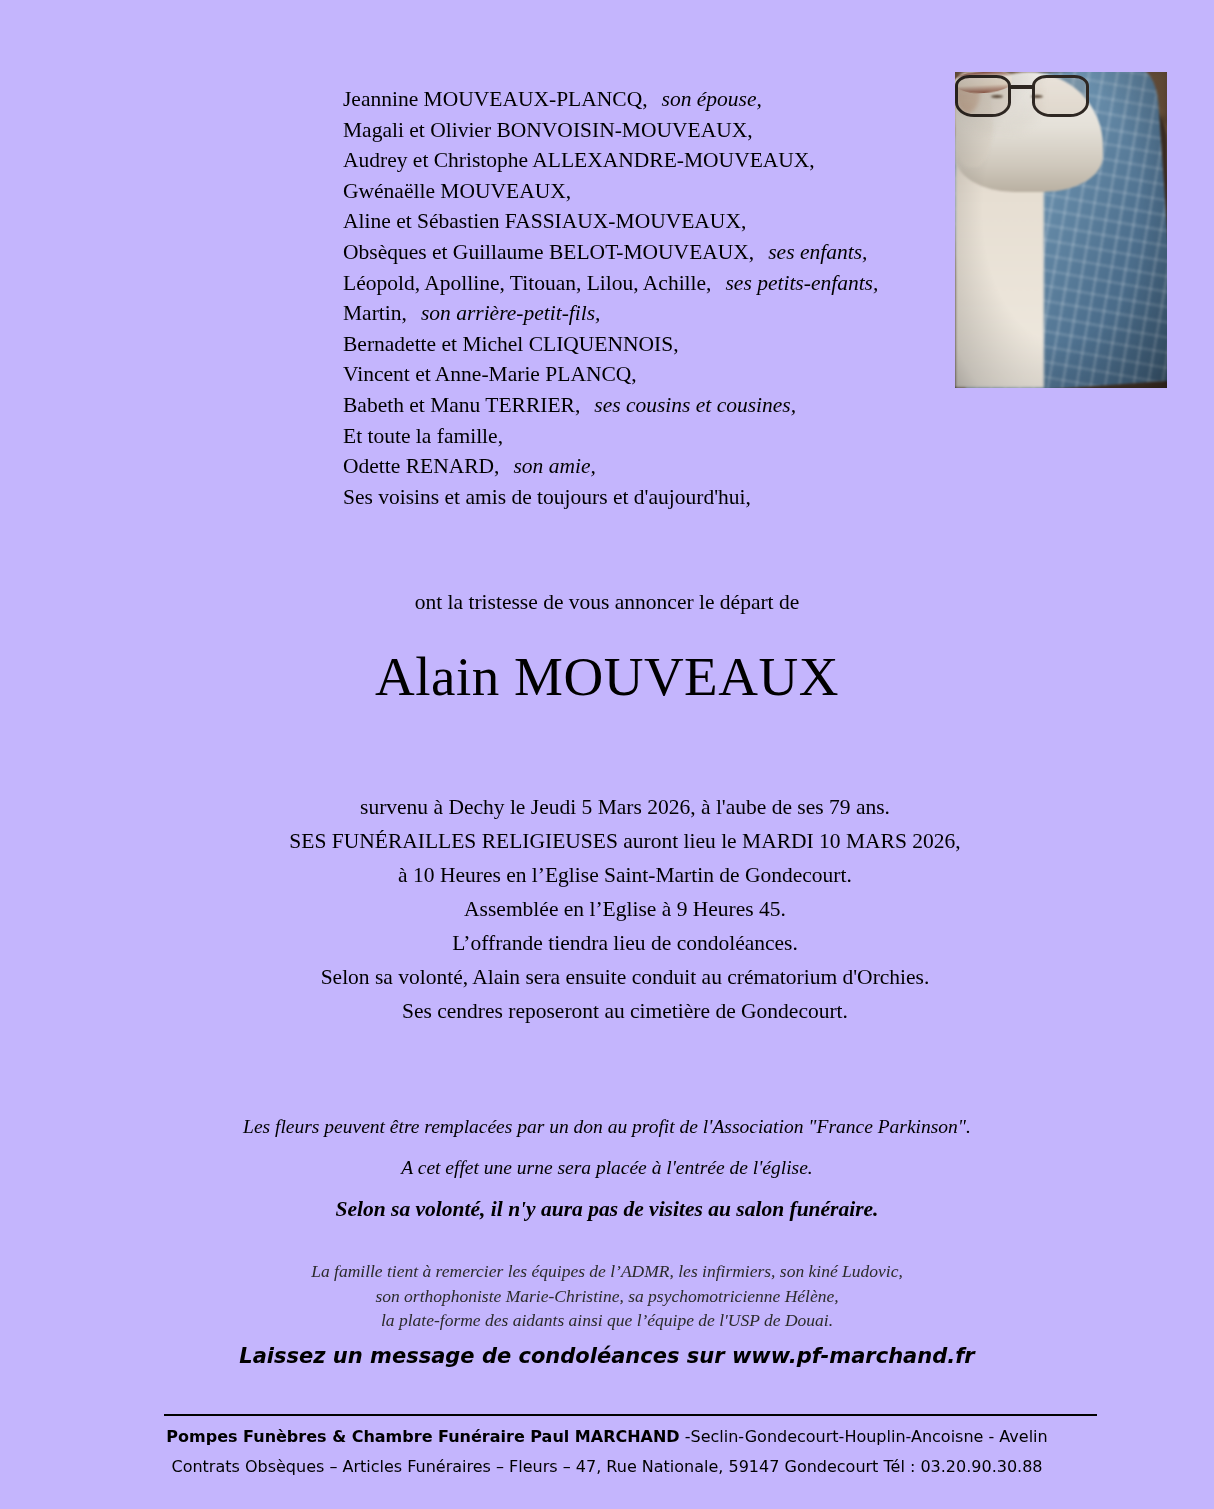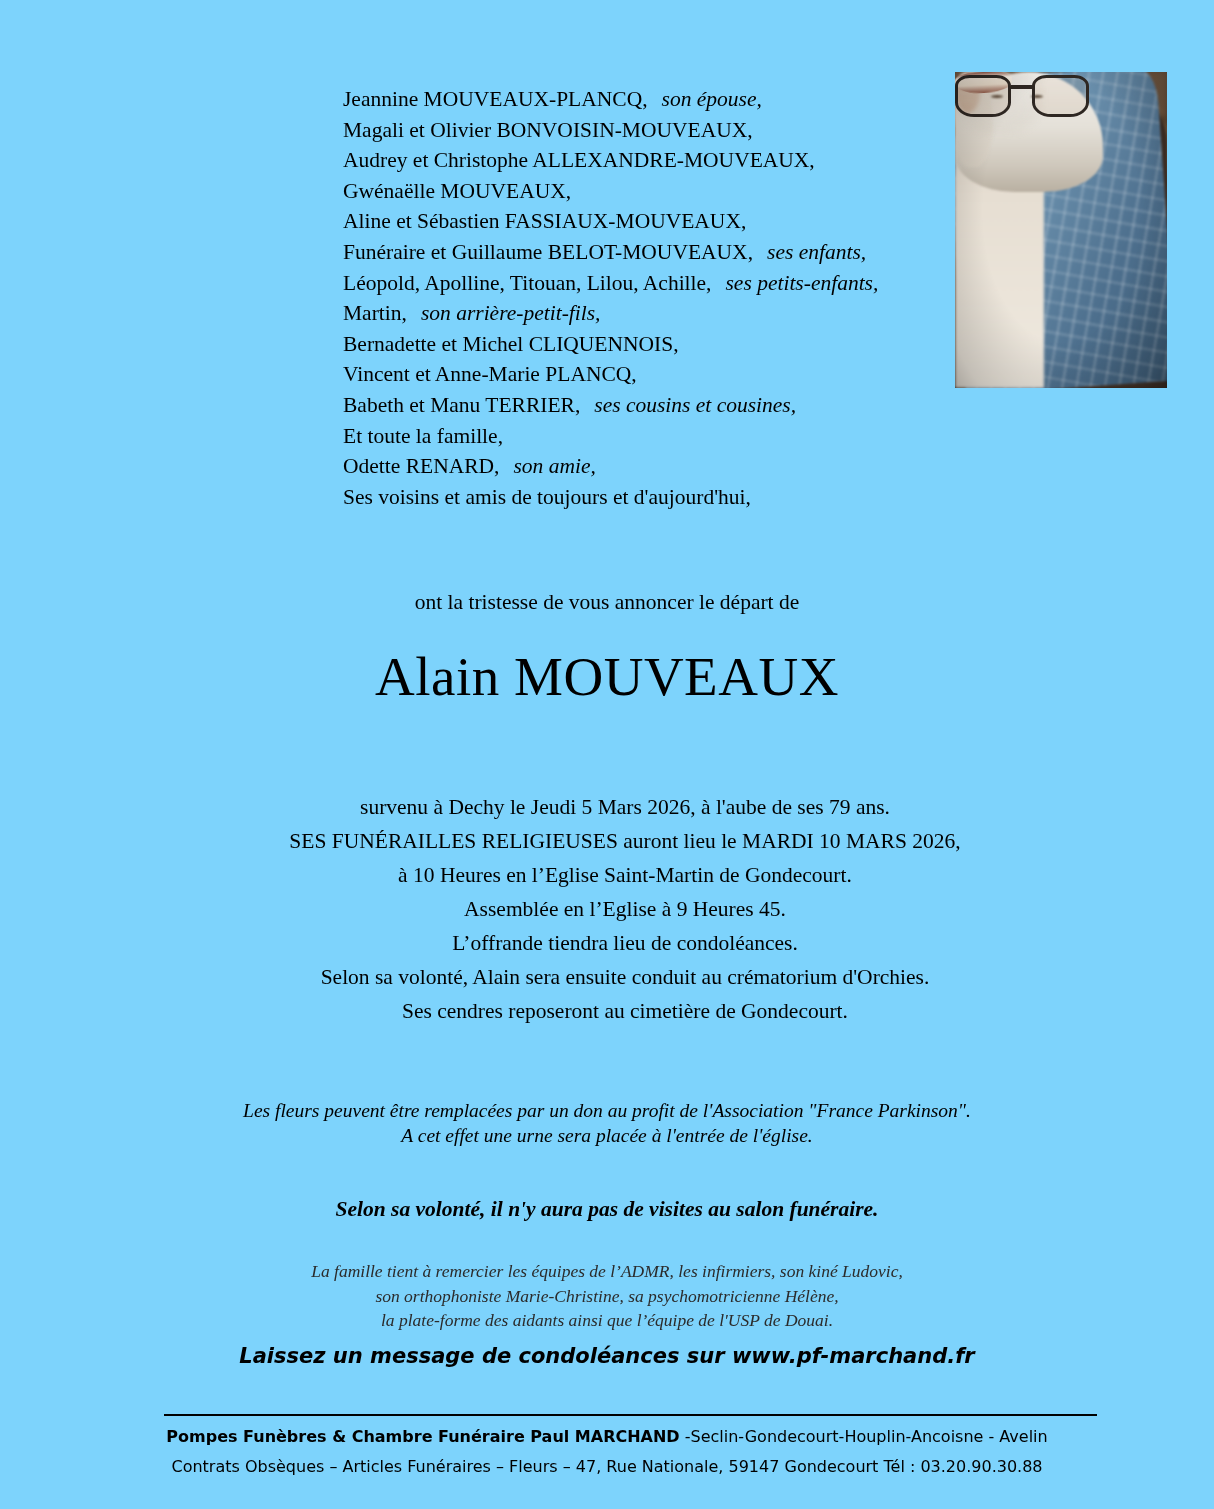--- a/index.html
+++ b/index.html
@@ -7,21 +7,21 @@
     margin: 0;
     padding: 0;
     background: #ffffff;
   }
 
   .page {
     position: relative;
     width: 1214px;
     height: 1509px;
     margin: 0 auto;
-    background: #7dd3fc;
+    background: #c4b5fd;
     color: #000000;
     font-family: "Liberation Serif", "DejaVu Serif", serif;
     overflow: hidden;
   }
 
   
   .portrait {
     position: absolute;
     left: 955px;
     top: 72px;
@@ -240,21 +240,21 @@
 
   .donation {
     position: absolute;
     left: 0; right: 0;
     top: 1098px;
     text-align: center;
     font-style: italic;
     font-size: 19.5px;
     line-height: 25px;
   }
-  .donation .line { display: block; }
+  .donation .line { display: block; margin-top: 16px; }
 
   .salon-note {
     position: absolute;
     left: 0; right: 0;
     top: 1197px;
     text-align: center;
     font-style: italic;
     font-weight: bold;
     font-size: 21.5px;
   }
@@ -336,21 +336,21 @@
     </div>
     <div class="layer photo-vignette"></div>
   </div>
 
   <div class="family-list">
     <div><span>Jeannine MOUVEAUX-PLANCQ,</span><span class="rel">son épouse,</span></div>
     <div><span>Magali et Olivier BONVOISIN-MOUVEAUX,</span><span class="rel"></span></div>
     <div><span>Audrey et Christophe ALLEXANDRE-MOUVEAUX,</span><span class="rel"></span></div>
     <div><span>Gwénaëlle MOUVEAUX,</span><span class="rel"></span></div>
     <div><span>Aline et Sébastien FASSIAUX-MOUVEAUX,</span><span class="rel"></span></div>
-    <div><span>Funéraire et Guillaume BELOT-MOUVEAUX,</span><span class="rel">ses enfants,</span></div>
+    <div><span>Obsèques et Guillaume BELOT-MOUVEAUX,</span><span class="rel">ses enfants,</span></div>
     <div><span>Léopold, Apolline, Titouan, Lilou, Achille,</span><span class="rel">ses petits-enfants,</span></div>
     <div><span>Martin,</span><span class="rel">son arrière-petit-fils,</span></div>
     <div><span>Bernadette et Michel CLIQUENNOIS,</span><span class="rel"></span></div>
     <div><span>Vincent et Anne-Marie PLANCQ,</span><span class="rel"></span></div>
     <div><span>Babeth et Manu TERRIER,</span><span class="rel">ses cousins et cousines,</span></div>
     <div><span>Et toute la famille,</span><span class="rel"></span></div>
     <div><span>Odette RENARD,</span><span class="rel">son amie,</span></div>
     <div><span>Ses voisins et amis de toujours et d'aujourd'hui,</span><span class="rel"></span></div>
   </div>
 

